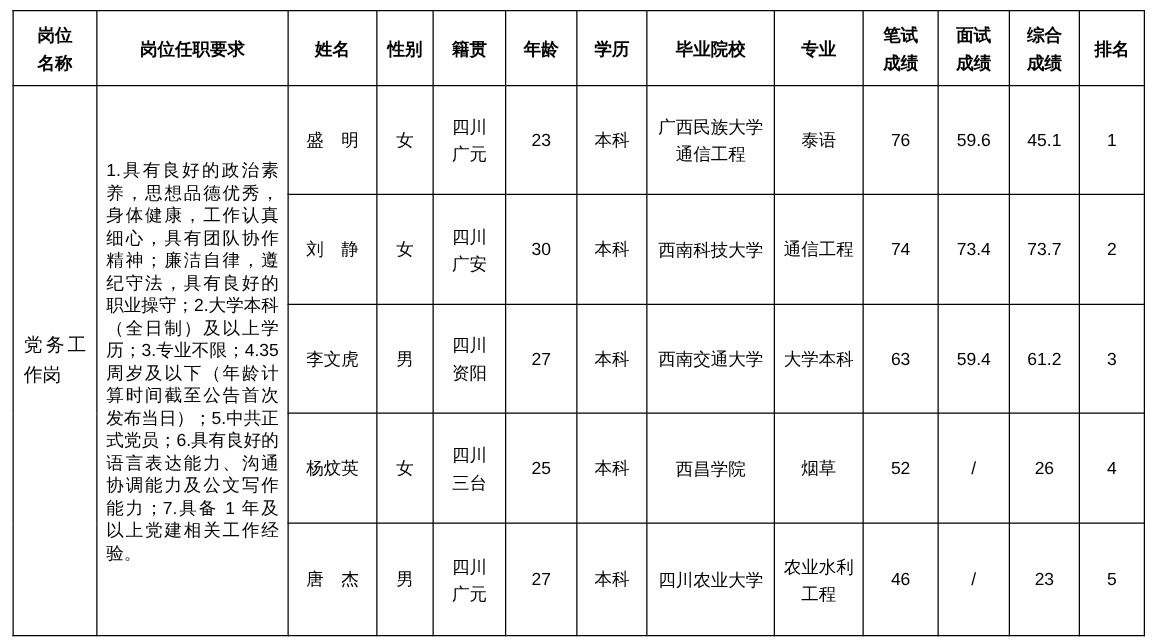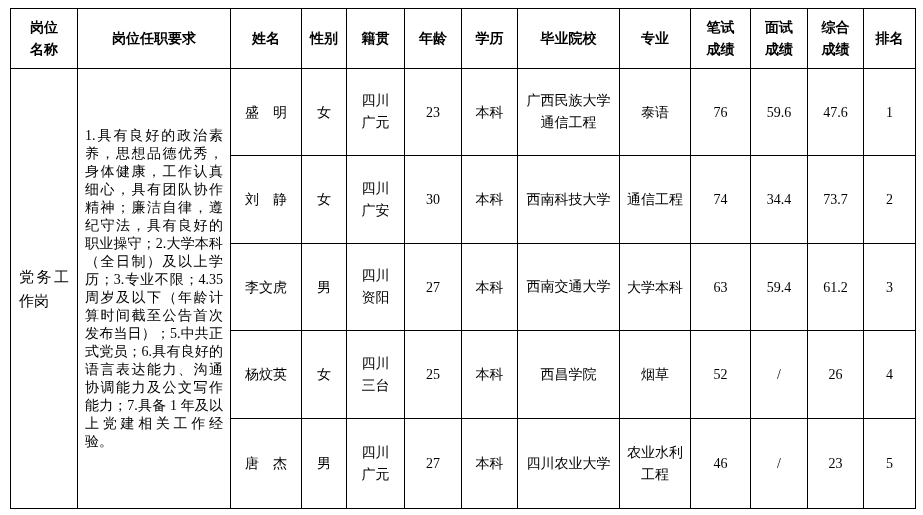--- a/index.html
+++ b/index.html
@@ -14,21 +14,20 @@
     position: relative;
     width: 923px; height: 515px;
     background: #ffffff;
   }
   table.results {
     position: absolute;
     left: 10px; top: 8px;
     width: 905px; height: 500px;
     border-collapse: collapse;
     table-layout: fixed;
-    font-family: Liberation Serif, serif;
   }
   .results th, .results td {
     border: 1px solid #000000;
     text-align: center;
     vertical-align: middle;
     padding: 1px 2px;
     font-size: 14px;
     line-height: 21px;
     white-space: pre-line;
     overflow: hidden;
@@ -115,35 +114,35 @@
       <td>女</td>
       <td class="twoline">四川
 广元</td>
       <td class="num">23</td>
       <td>本科</td>
       <td class="twoline">广西民族大学
 通信工程</td>
       <td>泰语</td>
       <td class="num">76</td>
       <td class="num">59.6</td>
-      <td class="num">47.6</td>
+      <td class="num">45.1</td>
       <td class="num">1</td>
     </tr>
 
     <tr style="height:88px">
       <td>刘　静</td>
       <td>女</td>
       <td class="twoline">四川
 广安</td>
       <td class="num">30</td>
       <td>本科</td>
       <td class="twoline">西南科技大学</td>
       <td>通信工程</td>
       <td class="num">74</td>
-      <td class="num">34.4</td>
+      <td class="num">73.4</td>
       <td class="num">73.7</td>
       <td class="num">2</td>
     </tr>
 
     <tr style="height:87px">
       <td>李文虎</td>
       <td>男</td>
       <td class="twoline">四川
 资阳</td>
       <td class="num">27</td>

